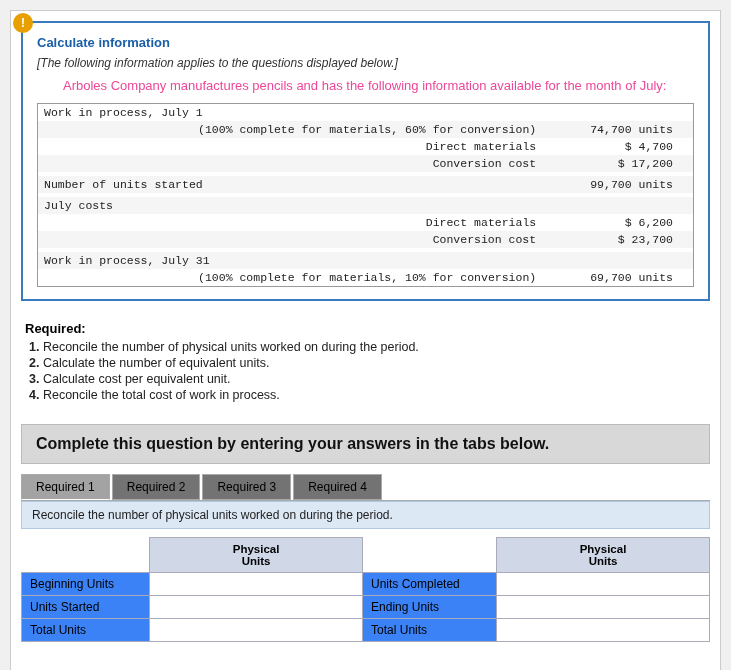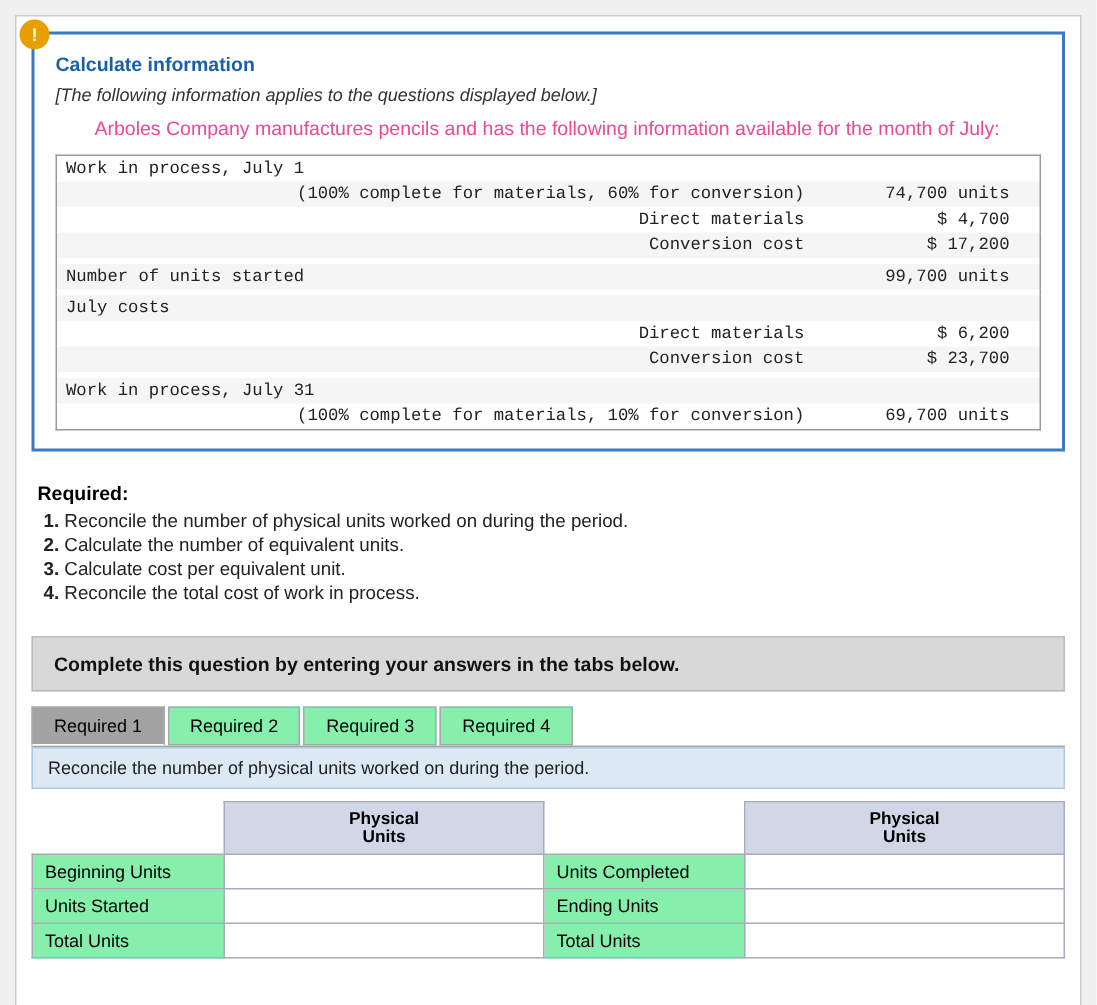--- a/index.html
+++ b/index.html
@@ -107,36 +107,36 @@
       font-weight: bold;
     }
 
     
     .complete-box {
       background: #d8d8d8;
       border: 1px solid #bbb;
       margin: 10px;
       padding: 10px 14px;
       font-weight: bold;
-      font-size: 13px;
+      font-size: 16px;
       color: #111;
     }
 
     
     .tabs-container {
       margin: 0 10px;
       display: flex;
       gap: 0;
     }
     .tab {
       border: 1px solid #aaa;
       padding: 5px 14px;
       font-size: 12px;
       cursor: pointer;
-      background: #86efac;
+      background: #737373;
       margin-right: 2px;
     }
     .tab.active {
       background: #a3a3a3;
       border-bottom: 1px solid #fff;
       font-weight: normal;
     }
     .tab-underline {
       border-bottom: 1px solid #aaa;
       margin: 0 10px;
@@ -168,21 +168,21 @@
       text-align: center;
       font-size: 11.5px;
       font-weight: bold;
     }
     .units-table td {
       border: 1px solid #aab;
       padding: 4px 8px;
       font-size: 12px;
     }
     .units-table td.label-cell {
-      background: #86efac;
+      background: #3b82f6;
     }
     .units-table td.input-cell {
       background: #fff;
       padding: 2px;
     }
     .units-table td.input-cell input {
       width: 100%;
       border: none;
       outline: none;
       padding: 2px 4px;

